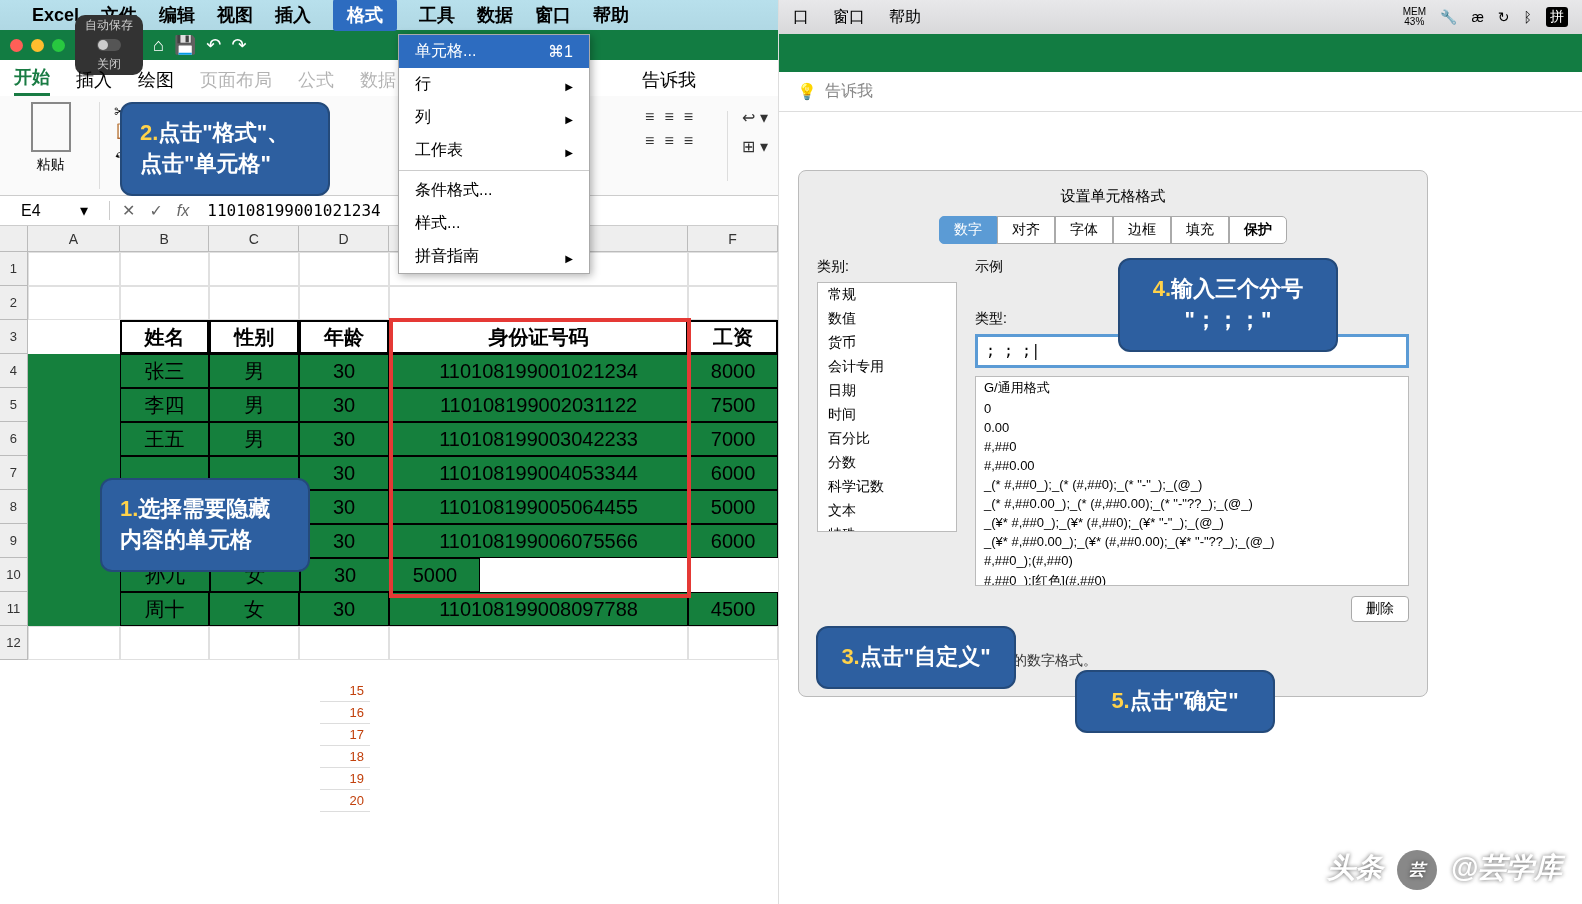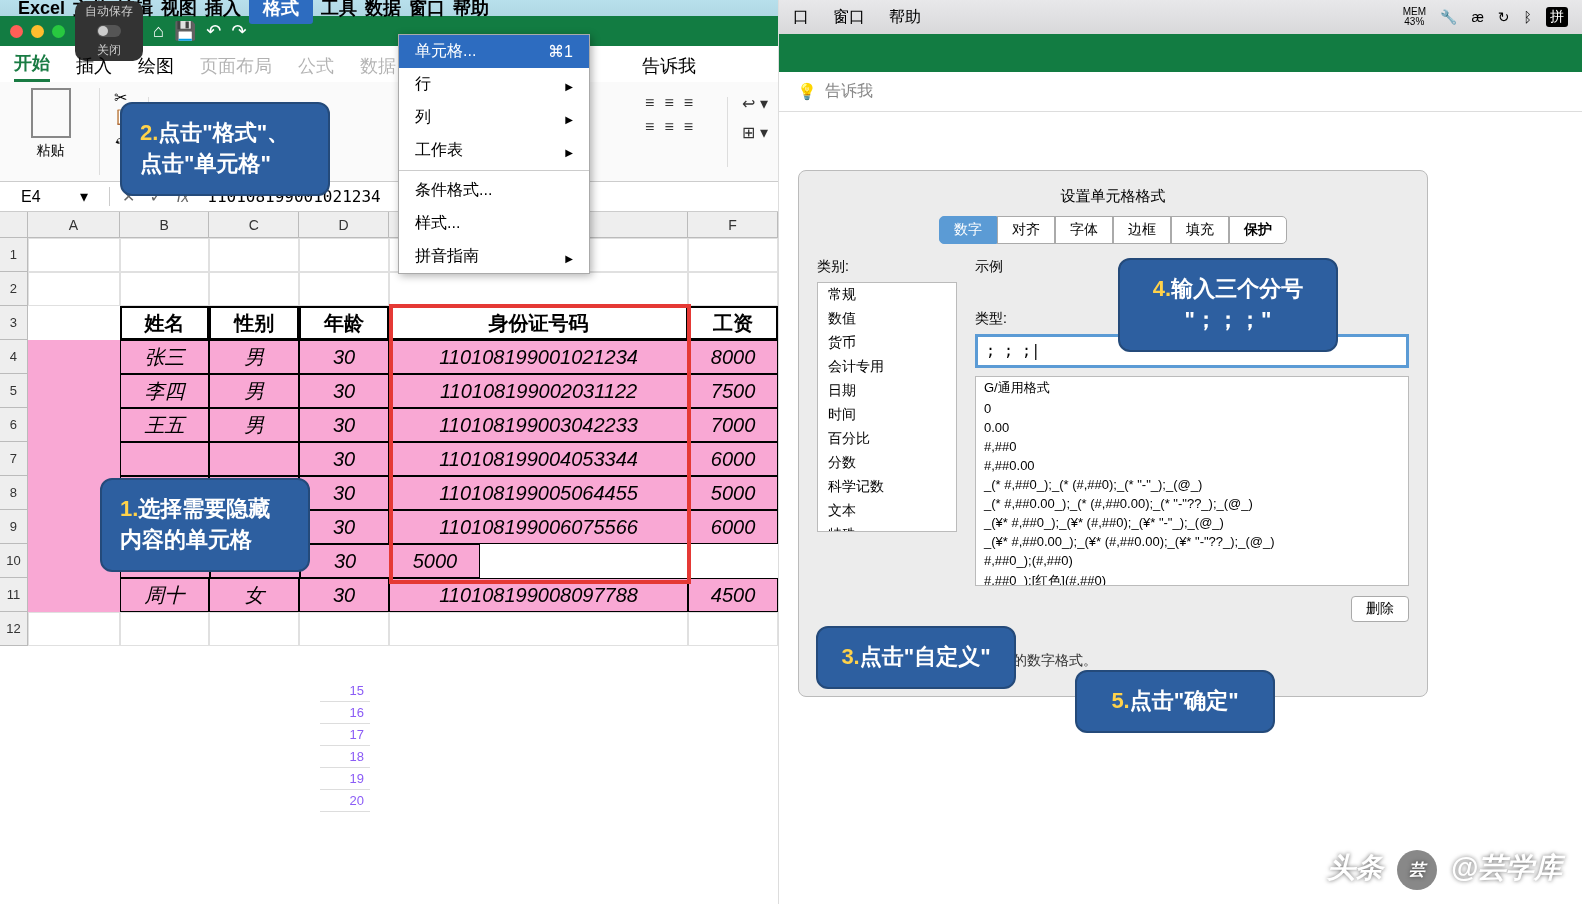--- a/index.html
+++ b/index.html
@@ -2,21 +2,21 @@
 <html><head>
 <meta charset="utf-8">
 <style>
 * { margin:0; padding:0; box-sizing:border-box; font-family:-apple-system,"Helvetica Neue",Arial,sans-serif; }
 body { width:1582px; height:904px; background:#fff; position:relative; overflow:hidden; font-size:16px; }
 
 
 .left { position:absolute; left:0; top:0; width:778px; height:904px; background:#fff; }
 
 
-.menubar { height:16px; background:linear-gradient(#b8e0ec,#b0d8e4); display:flex; align-items:center; padding:0 10px; font-size:18px; font-weight:bold; gap:8px; }
+.menubar { height:30px; background:linear-gradient(#b8e0ec,#b0d8e4); display:flex; align-items:center; padding:0 10px; font-size:18px; font-weight:bold; gap:22px; }
 .menubar .apple { font-size:22px; }
 .menubar .highlight { background:#2d6cc0; color:#fff; padding:4px 14px; border-radius:3px; }
 
 
 .toolbar { height:30px; background:#127c42; display:flex; align-items:center; padding:0 10px; gap:10px; color:#fff; font-size:14px; }
 .traffic { display:flex; gap:8px; }
 .tlight { width:13px; height:13px; border-radius:50%; }
 .red{background:#ff5f57;} .yellow{background:#ffbd2e;} .greenb{background:#28c840;}
 .autosave { background:#333; color:#ccc; padding:2px 10px; border-radius:10px; font-size:12px; display:flex; gap:5px; align-items:center;flex-direction:column;}
 .switch { width:24px; height:12px; background:#555; border-radius:6px; position:relative;}
@@ -53,31 +53,31 @@
 
 .grid-area { position:relative; }
 .col-headers { display:flex; height:26px; background:#eee; border-bottom:1px solid #bbb; font-size:14px; color:#333;}
 .corner { width:28px; border-right:1px solid #bbb; background:#eee;}
 .colh { border-right:1px solid #bbb; display:flex; align-items:center; justify-content:center;}
 .cA{width:92px;} .cB{width:90px;} .cC{width:90px;} .cD{width:90px;} .cE{width:300px;} .cF{width:90px;}
 .row { display:flex; height:34px;}
 .rowh { width:28px; background:#eee; border-right:1px solid #bbb; border-bottom:1px solid #bbb; display:flex; align-items:center; justify-content:center; font-size:13px; color:#333;}
 .cell { border-right:1px solid #e0e0e0; border-bottom:1px solid #e0e0e0; display:flex; align-items:center; justify-content:center; font-size:20px;}
 .thead .cell { font-weight:bold; border:2px solid #000; background:#fff;}
-.tbody .cell { border:1px solid #000; background:#f9a8d4;font-style:italic;}
+.tbody .cell { border:1px solid #000; background:#15803d;}
 .tbody .cell.cE { border-left:1px solid #000; border-right:1px solid #000;}
 .red-outline { position:absolute; border:4px solid #e53935; pointer-events:none;}
 
 
 .callout { position:absolute; background:#2d5fa0; color:#fff; border:2px solid #244a7a; border-radius:12px; padding:14px 18px; font-size:22px; font-weight:bold; z-index:60; line-height:1.4;}
 .callout .num { color:#ffd24a; }
 
 
 .bottom-rows { position:absolute; left:320px; top:680px; width:50px;}
-.bottom-rows .brow { height:22px; border-bottom:1px solid #ddd; display:flex; align-items:center; justify-content:flex-end; padding-right:6px; font-size:13px; color:#8b5cf6;}
+.bottom-rows .brow { height:22px; border-bottom:1px solid #ddd; display:flex; align-items:center; justify-content:flex-end; padding-right:6px; font-size:13px; color:#c2410c;}
 
 
 .right { position:absolute; left:778px; top:0; width:804px; height:904px; background:#fff; border-left:1px solid #ddd;}
 .r-menubar { height:34px; background:linear-gradient(#e8e8ea,#d8d8da); display:flex; align-items:center; padding:0 14px; gap:24px; font-size:16px;}
 .r-menubar .ricons { margin-left:auto; display:flex; gap:14px; align-items:center; font-size:14px;}
 .statbox { font-size:10px; text-align:center; line-height:1;}
 .r-toolbar { height:38px; background:#127c42;}
 .r-tell { height:40px; display:flex; align-items:center; padding:0 18px; color:#888; gap:8px; border-bottom:1px solid #ddd;}
 
 .dialog { position:absolute; left:798px; top:170px; width:630px; background:#ececec; border:1px solid #bbb; border-radius:8px; padding:12px 0 16px; z-index:10;}

